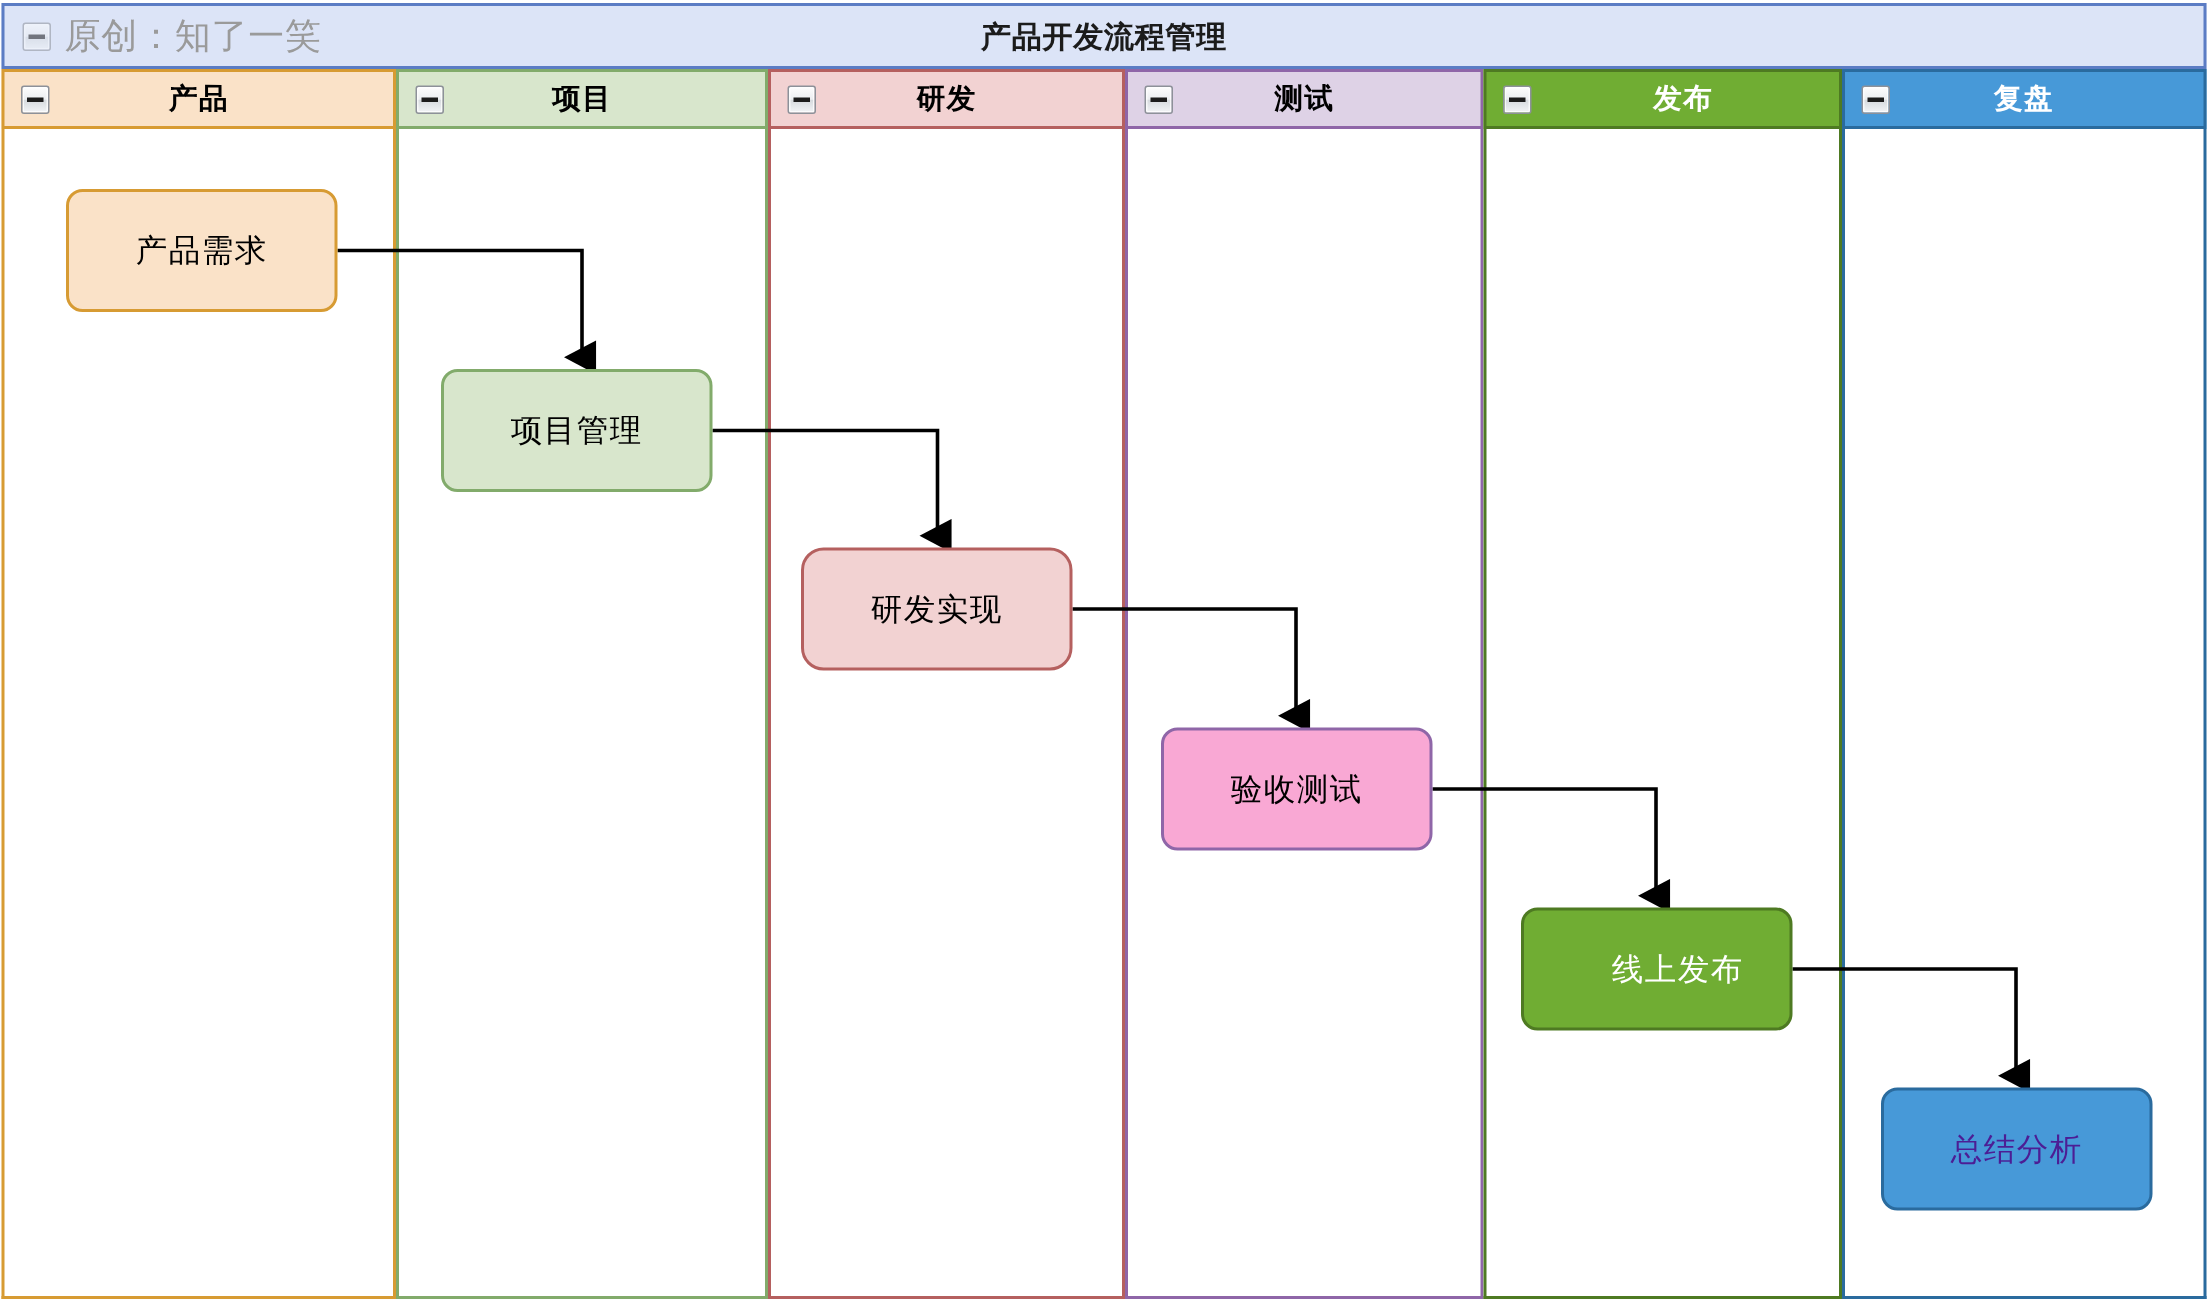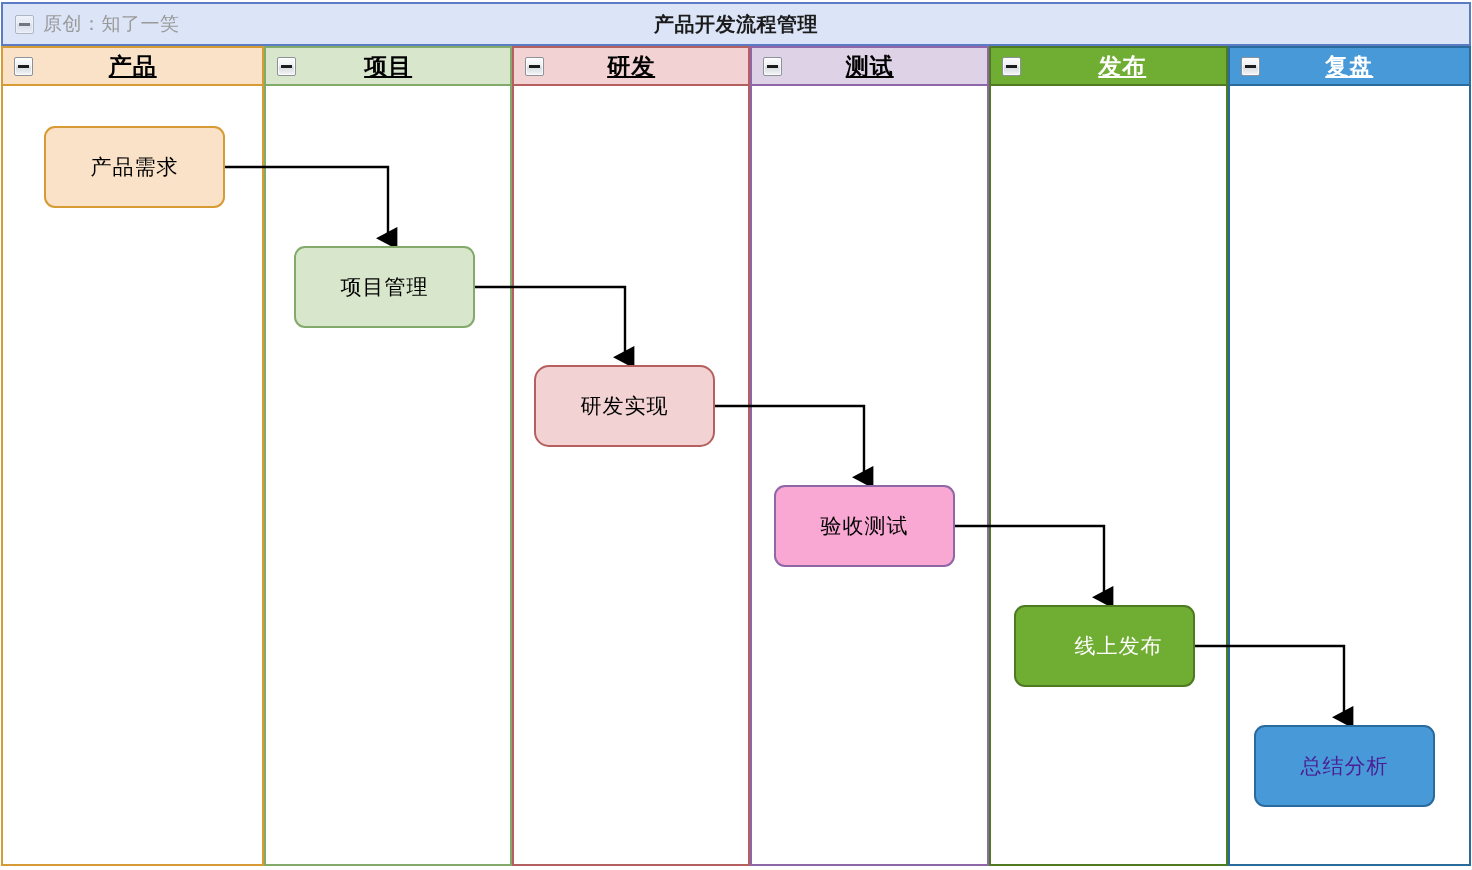--- a/index.html
+++ b/index.html
@@ -24,21 +24,21 @@
     background: #dce4f7;
     border: 2px solid #5b7cc4;
     display: flex;
     align-items: center;
   }
   .watermark {
     position: absolute;
     left: 12px; top: 0; bottom: 0;
     display: flex; align-items: center; gap: 9px;
     color: #9a9a9a;
-    font-size: 19px;
+    font-size: 24px;
     font-weight: 400;
     letter-spacing: 0.5px;
   }
   .diagram-title {
     position: absolute;
     left: 0; right: 0; top: 0; bottom: 0;
     display: flex; align-items: center; justify-content: center;
     font-size: 20px;
     font-weight: bold;
     color: #1b1b1b;
@@ -86,25 +86,24 @@
     align-items: center;
     position: relative;
     padding-left: 11px;
     border-style: solid;
     border-width: 2px;
   }
   .lane-head .label {
     position: absolute;
     left: 0; right: 0; top: 0; bottom: 0;
     display: flex; align-items: center; justify-content: center;
-    font-size: 23px;
+    font-size: 19px;
     font-weight: bold;
     letter-spacing: 1px;
     pointer-events: none;
-    text-decoration: underline;
   }
   .lane-body {
     flex: 1 1 auto;
     border-style: solid;
     border-width: 0 2px 2px 2px;
     border-top: 0;
   }
 
   
   #flow {

